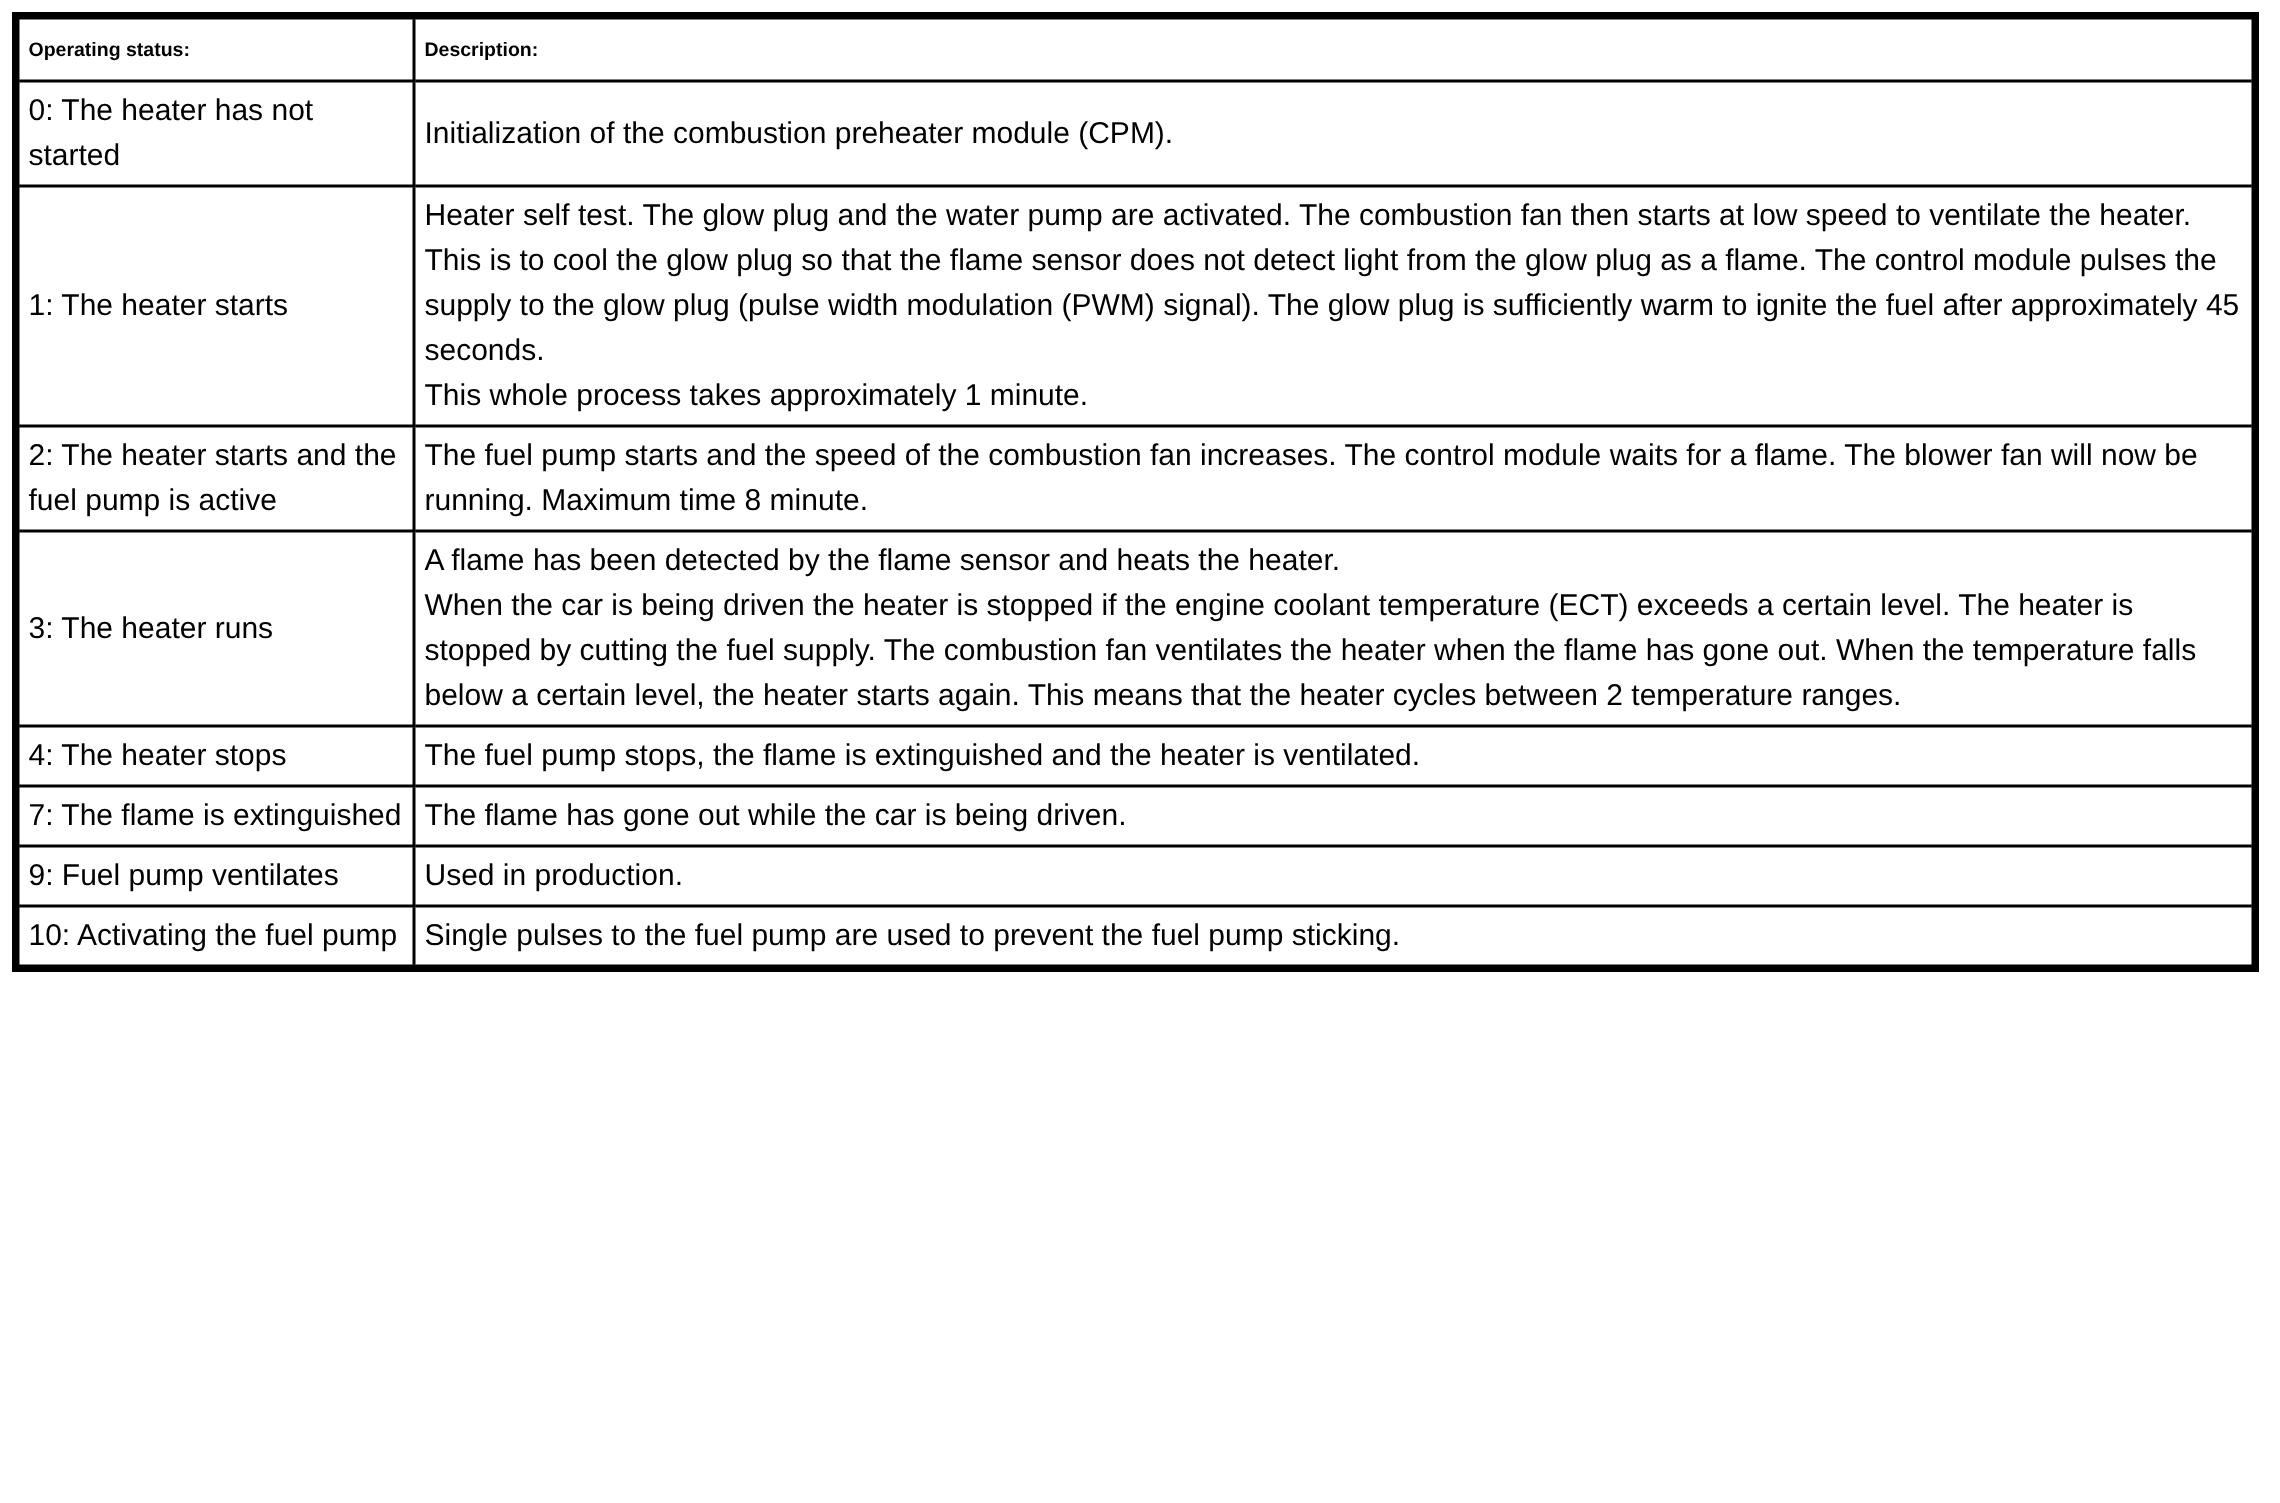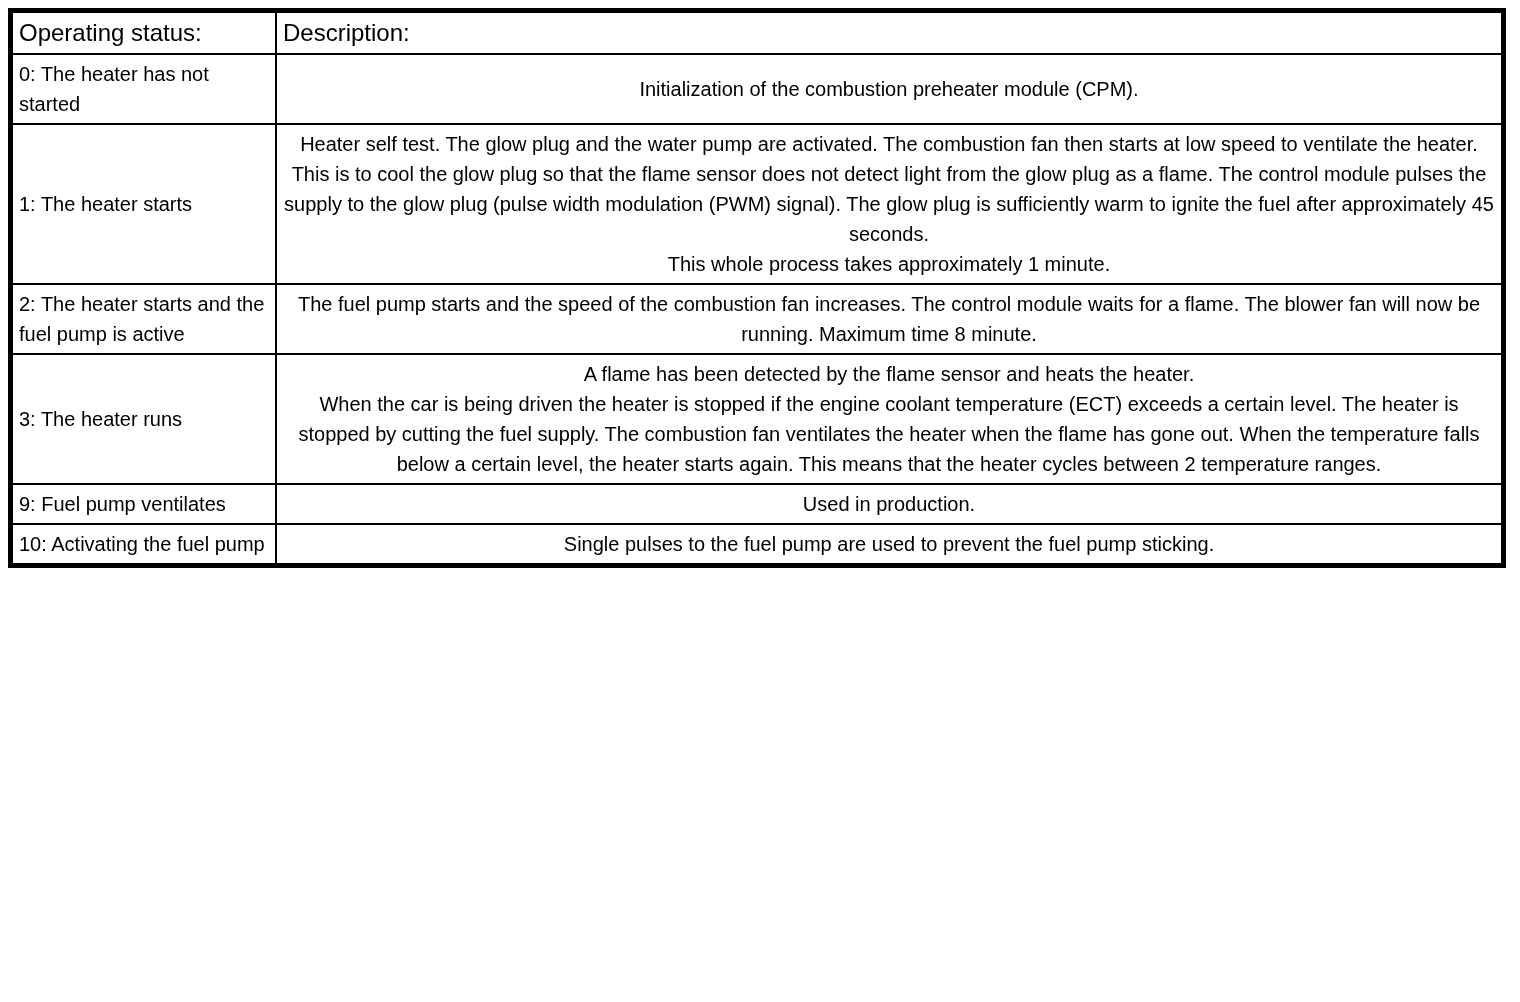--- a/index.html
+++ b/index.html
@@ -26,29 +26,29 @@
   .status-table td {
     border: 2px solid #000000;
     padding: 4px 6px;
     font-size: 20px;
     line-height: 30px;
     text-align: left;
     vertical-align: middle;
     word-wrap: break-word;
   }
   .status-table th {
-    font-size: 24px;
-    font-weight: normal;
+    font-size: 13px;
+    font-weight: bold;
     height: 32px;
     vertical-align: middle;
   }
   .col-status { width: 250px; }
   .col-desc   { width: auto; margin-left: 12px; }
   .status-cell { }
-  .desc-cell div { margin: 0; text-align: center; }
+  .desc-cell div { margin: 0; }
 </style>
 </head>
 <body>
 
 <div class="page">
   <table class="status-table">
     <thead>
       <tr>
         <th class="col-status">Operating status:</th>
         <th class="col-desc">Description:</th>
@@ -75,20 +75,32 @@
           </td>
         </tr>
         <tr>
           <td class="status-cell col-status">3: The heater runs</td>
           <td class="desc-cell col-desc">
             <div>A flame has been detected by the flame sensor and heats the heater.</div>
             <div>When the car is being driven the heater is stopped if the engine coolant temperature (ECT) exceeds a certain level. The heater is stopped by cutting the fuel supply. The combustion fan ventilates the heater when the flame has gone out. When the temperature falls below a certain level, the heater starts again. This means that the heater cycles between 2 temperature ranges.</div>
           </td>
         </tr>
         <tr>
+          <td class="status-cell col-status">4: The heater stops</td>
+          <td class="desc-cell col-desc">
+            <div>The fuel pump stops, the flame is extinguished and the heater is ventilated.</div>
+          </td>
+        </tr>
+        <tr>
+          <td class="status-cell col-status">7: The flame is extinguished</td>
+          <td class="desc-cell col-desc">
+            <div>The flame has gone out while the car is being driven.</div>
+          </td>
+        </tr>
+        <tr>
           <td class="status-cell col-status">9: Fuel pump ventilates</td>
           <td class="desc-cell col-desc">
             <div>Used in production.</div>
           </td>
         </tr>
         <tr>
           <td class="status-cell col-status">10: Activating the fuel pump</td>
           <td class="desc-cell col-desc">
             <div>Single pulses to the fuel pump are used to prevent the fuel pump sticking.</div>
           </td>

